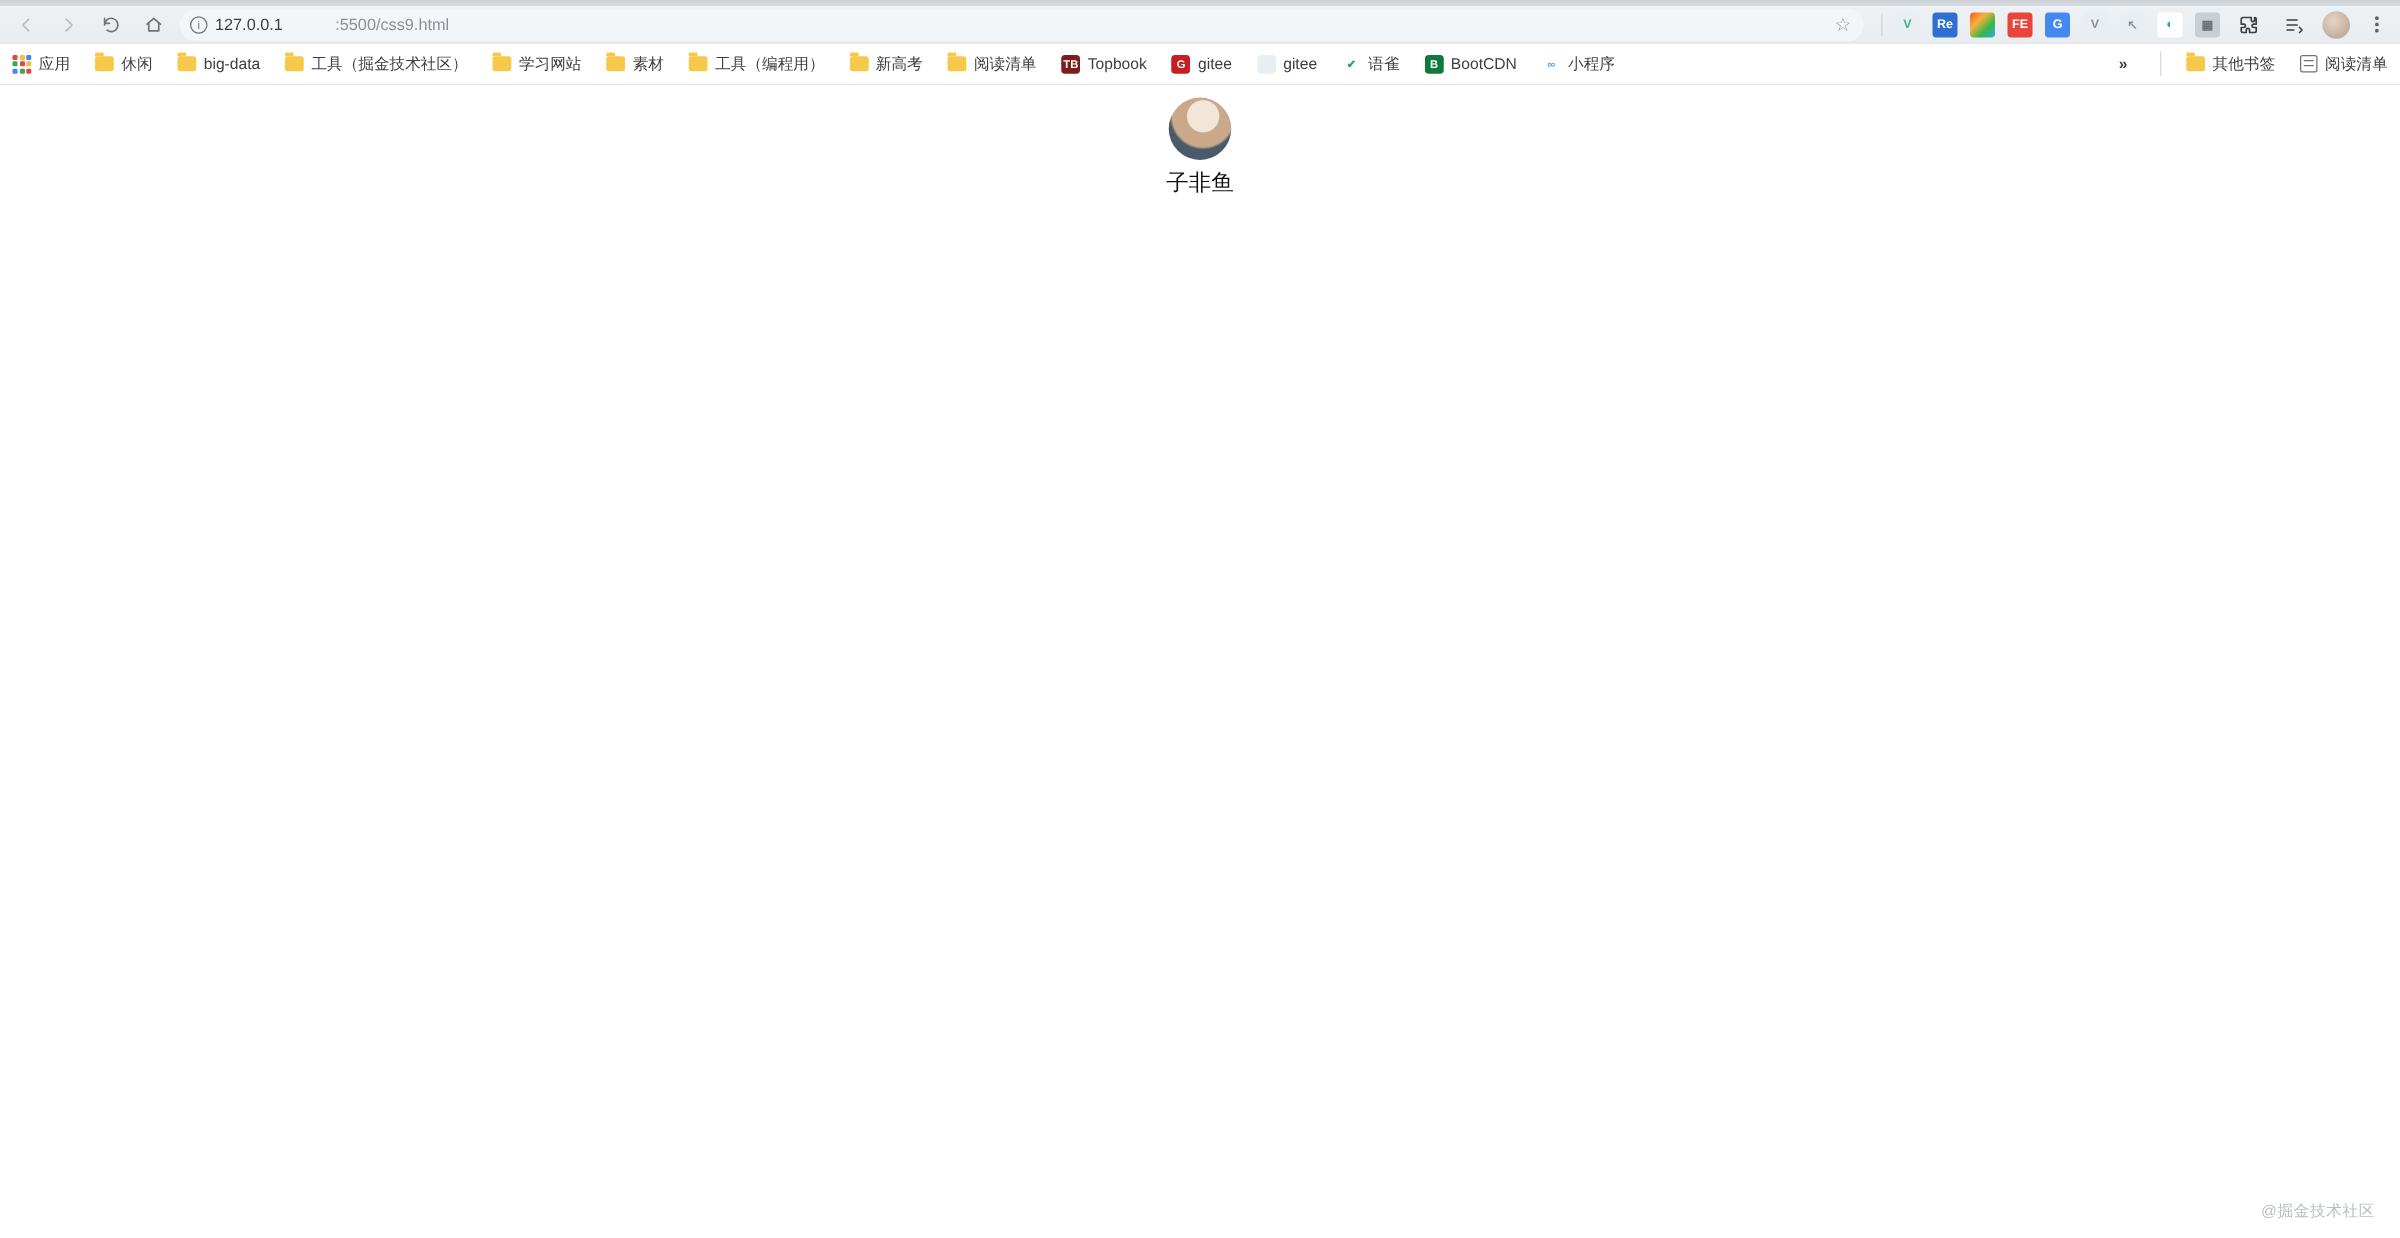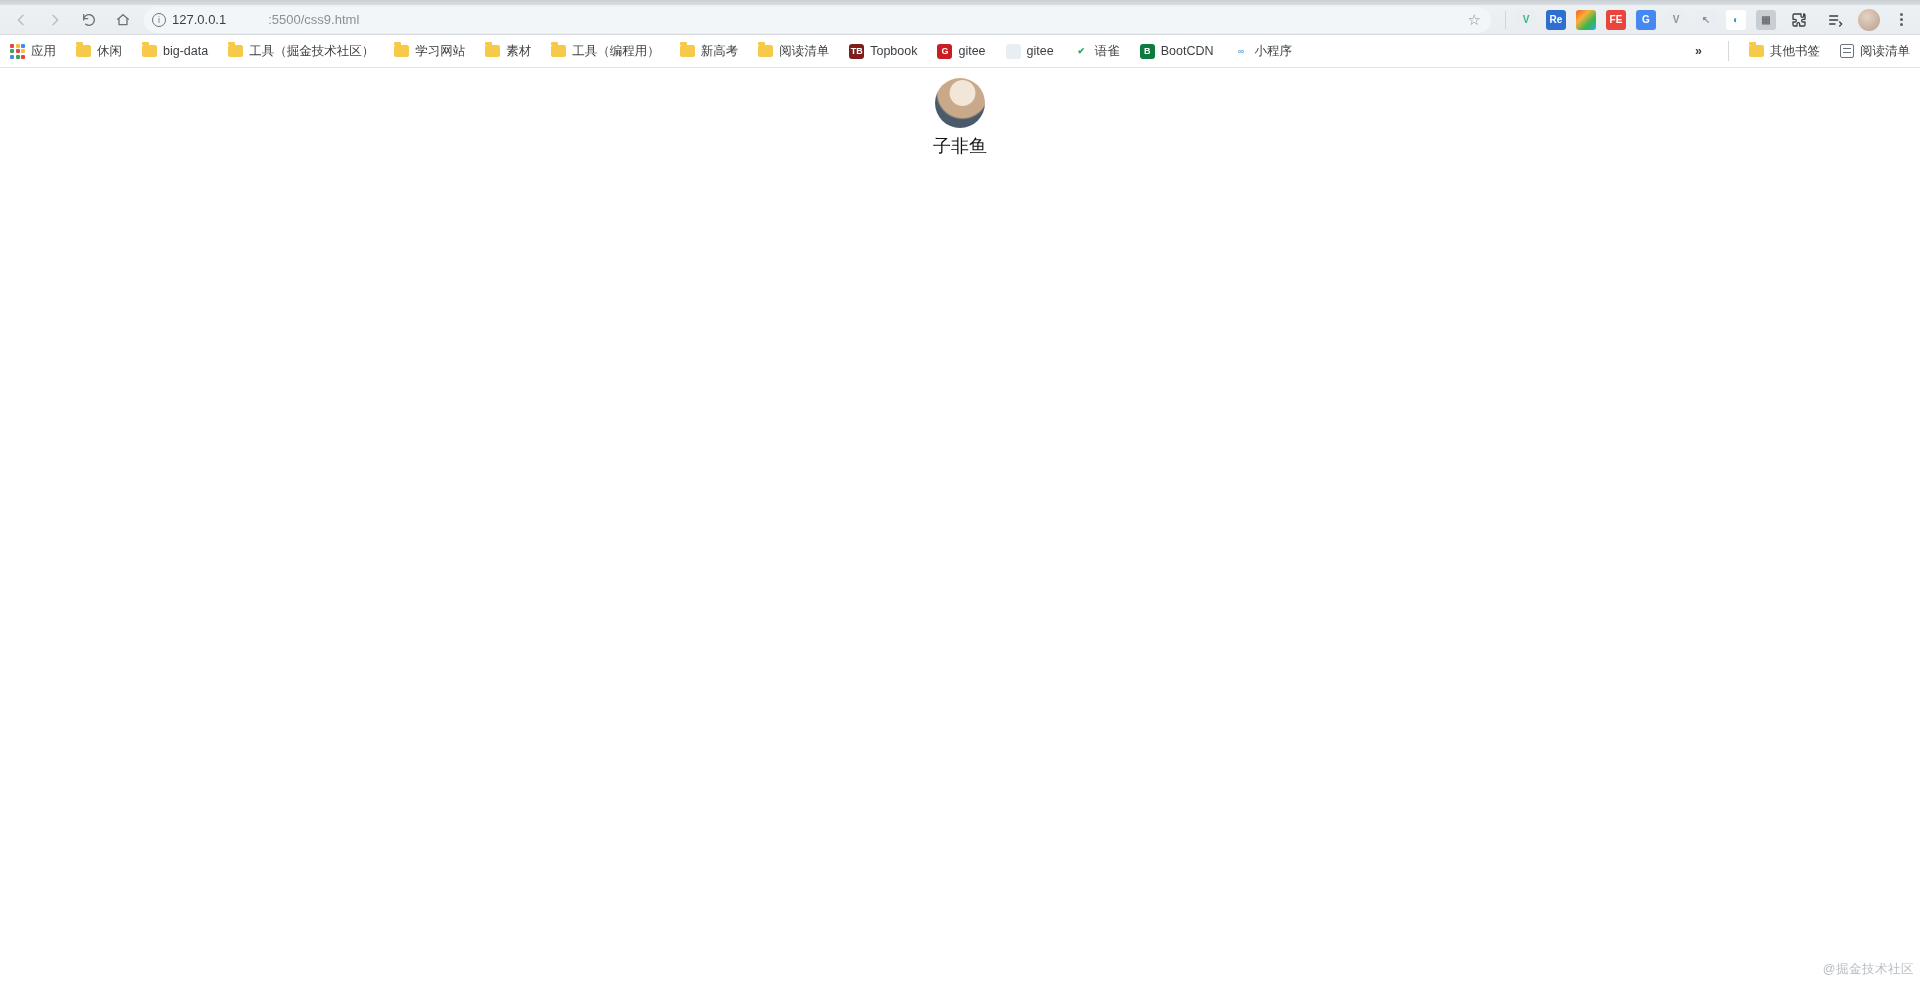--- a/index.html
+++ b/index.html
@@ -108,21 +108,21 @@
   .page { padding: 10px; }
   .profile { display:flex; align-items:center; gap:6px;flex-direction:column; }
   .profile .pic {
     width:50px; height:50px; border-radius:50%;
     background: radial-gradient(circle at 55% 30%, #f2e6d8 0 28%, #caa98a 30% 55%, #4a5a6a 60% 100%);
   }
   .profile .name { font-size:18px; color:#111; }
 
   
   .watermark {
-    position: fixed; right: 6px; bottom: 12px;
+    position: fixed; right: 20px; bottom: 12px;
     font-size: 12.5px; color: #b9bec3;
     letter-spacing: .5px;
   }
 </style>
 </head>
 <body>
 
 <div class="window-strip"></div>
 
 <div class="toolbar">

